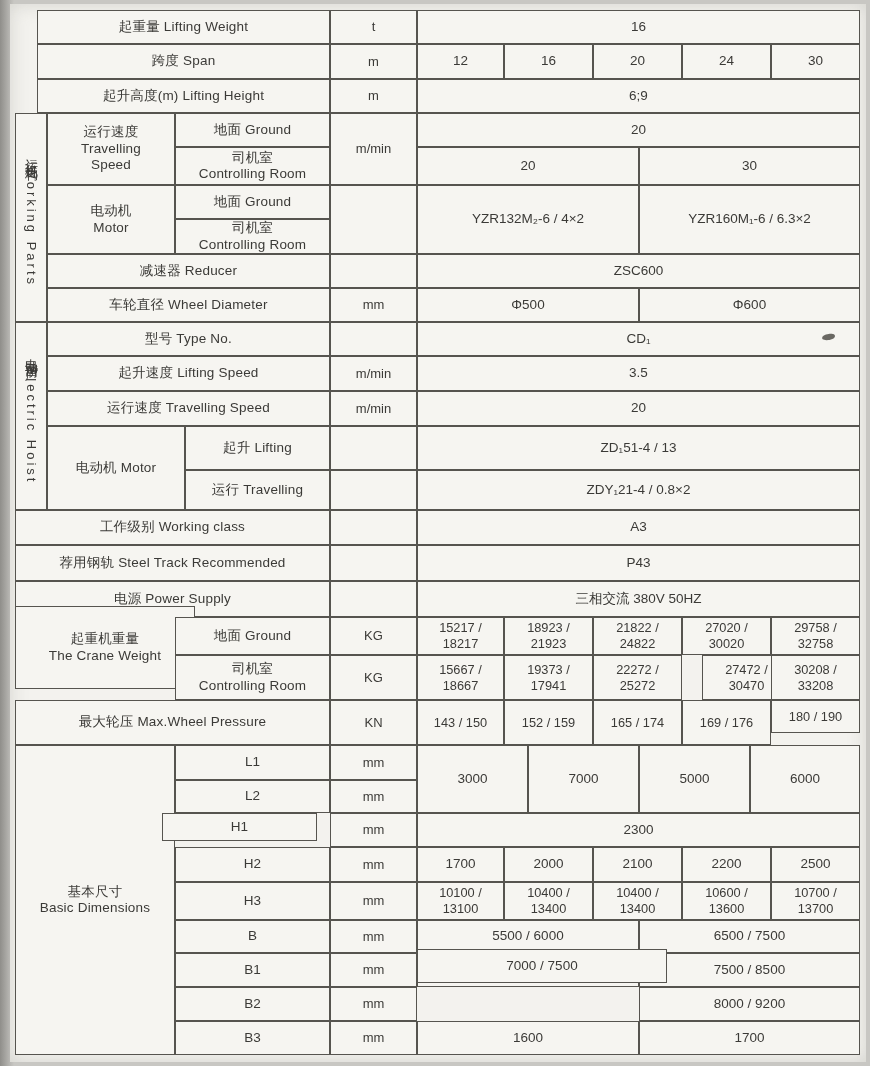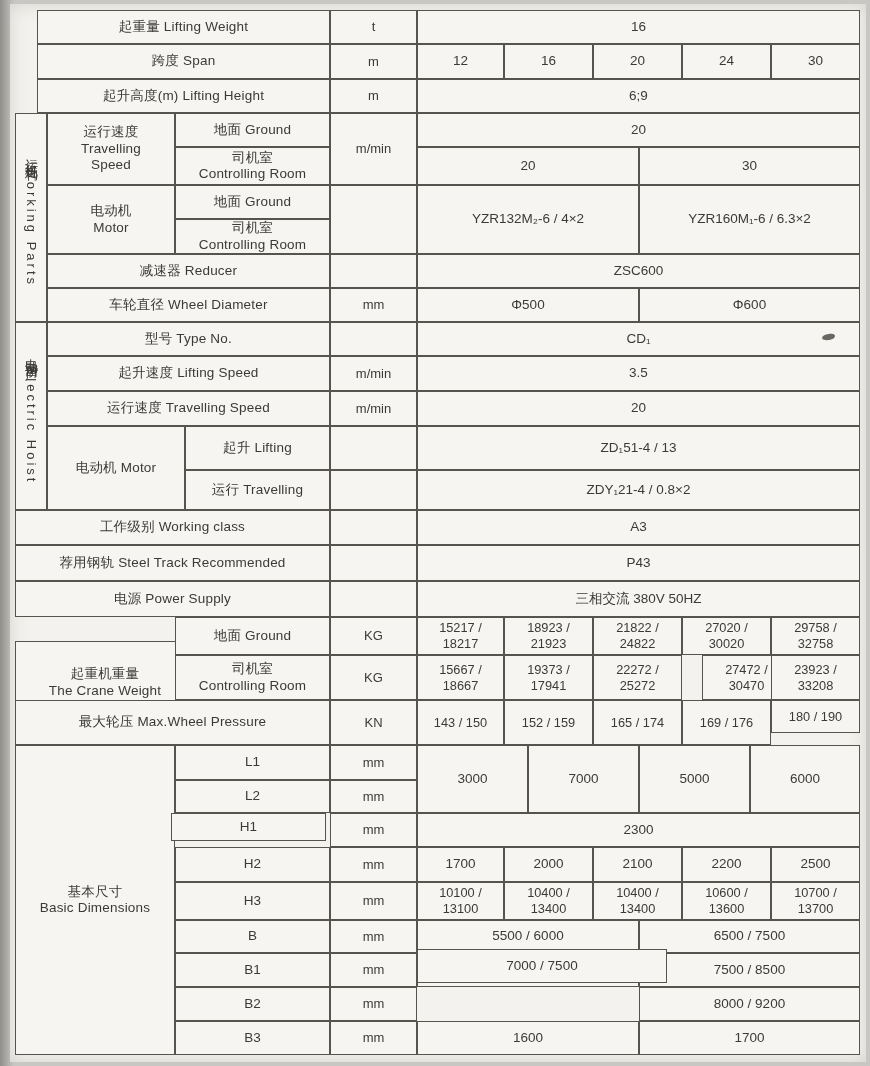--- a/index.html
+++ b/index.html
@@ -110,21 +110,21 @@
 <div class="c" style="left:417px;top:510px;width:443px;height:35px">A3</div>
 
 <div class="c lab" style="left:15px;top:545px;width:315px;height:36px">荐用钢轨 Steel Track Recommended</div>
 <div class="c unit" style="left:330px;top:545px;width:87px;height:36px"></div>
 <div class="c" style="left:417px;top:545px;width:443px;height:36px">P43</div>
 
 <div class="c lab" style="left:15px;top:581px;width:315px;height:36px">电源 Power Supply</div>
 <div class="c unit" style="left:330px;top:581px;width:87px;height:36px"></div>
 <div class="c" style="left:417px;top:581px;width:443px;height:36px">三相交流 380V 50HZ</div>
 
-<div class="c lab" style="left:15px;top:641px;width:180px;height:83px">起重机重量
+<div class="c lab" style="left:15px;top:606px;width:180px;height:83px">起重机重量
 The Crane Weight</div>
 <div class="c lab" style="left:175px;top:617px;width:155px;height:38px">地面 Ground</div>
 <div class="c unit" style="left:330px;top:617px;width:87px;height:38px">KG</div>
 <div class="c small" style="left:417px;top:617px;width:87px;height:38px">15217 /
 18217</div>
 <div class="c small" style="left:504px;top:617px;width:89px;height:38px">18923 /
 21923</div>
 <div class="c small" style="left:593px;top:617px;width:89px;height:38px">21822 /
 24822</div>
 <div class="c small" style="left:682px;top:617px;width:89px;height:38px">27020 /
@@ -135,21 +135,21 @@
 Controlling Room</div>
 <div class="c unit" style="left:330px;top:655px;width:87px;height:45px">KG</div>
 <div class="c small" style="left:417px;top:655px;width:87px;height:45px">15667 /
 18667</div>
 <div class="c small" style="left:504px;top:655px;width:89px;height:45px">19373 /
 17941</div>
 <div class="c small" style="left:593px;top:655px;width:89px;height:45px">22272 /
 25272</div>
 <div class="c small" style="left:702px;top:655px;width:89px;height:45px">27472 /
 30470</div>
-<div class="c small" style="left:771px;top:655px;width:89px;height:45px">23923 /
+<div class="c small" style="left:771px;top:655px;width:89px;height:45px">30208 /
 33208</div>
 
 <div class="c lab" style="left:15px;top:700px;width:315px;height:45px">最大轮压 Max.Wheel Pressure</div>
 <div class="c unit" style="left:330px;top:700px;width:87px;height:45px">KN</div>
 <div class="c small" style="left:417px;top:700px;width:87px;height:45px">143 / 150</div>
 <div class="c small" style="left:504px;top:700px;width:89px;height:45px">152 / 159</div>
 <div class="c small" style="left:593px;top:700px;width:89px;height:45px">165 / 174</div>
 <div class="c small" style="left:682px;top:700px;width:89px;height:45px">169 / 176</div>
 <div class="c small" style="left:771px;top:700px;width:89px;height:33px">180 / 190</div>
 
@@ -158,21 +158,21 @@
 
 <div class="c" style="left:175px;top:745px;width:155px;height:35px">L1</div>
 <div class="c unit" style="left:330px;top:745px;width:87px;height:35px">mm</div>
 <div class="c" style="left:417px;top:745px;width:111px;height:68px">3000</div>
 <div class="c" style="left:528px;top:745px;width:111px;height:68px">7000</div>
 <div class="c" style="left:639px;top:745px;width:111px;height:68px">5000</div>
 <div class="c" style="left:750px;top:745px;width:110px;height:68px">6000</div>
 <div class="c" style="left:175px;top:780px;width:155px;height:33px">L2</div>
 <div class="c unit" style="left:330px;top:780px;width:87px;height:33px">mm</div>
 
-<div class="c" style="left:171px;top:813px;width:155px;height:28px">H1</div>
+<div class="c" style="left:162px;top:813px;width:155px;height:28px">H1</div>
 <div class="c unit" style="left:330px;top:813px;width:87px;height:34px">mm</div>
 <div class="c" style="left:417px;top:813px;width:443px;height:34px">2300</div>
 
 <div class="c" style="left:175px;top:847px;width:155px;height:35px">H2</div>
 <div class="c unit" style="left:330px;top:847px;width:87px;height:35px">mm</div>
 <div class="c" style="left:417px;top:847px;width:87px;height:35px">1700</div>
 <div class="c" style="left:504px;top:847px;width:89px;height:35px">2000</div>
 <div class="c" style="left:593px;top:847px;width:89px;height:35px">2100</div>
 <div class="c" style="left:682px;top:847px;width:89px;height:35px">2200</div>
 <div class="c" style="left:771px;top:847px;width:89px;height:35px">2500</div>

